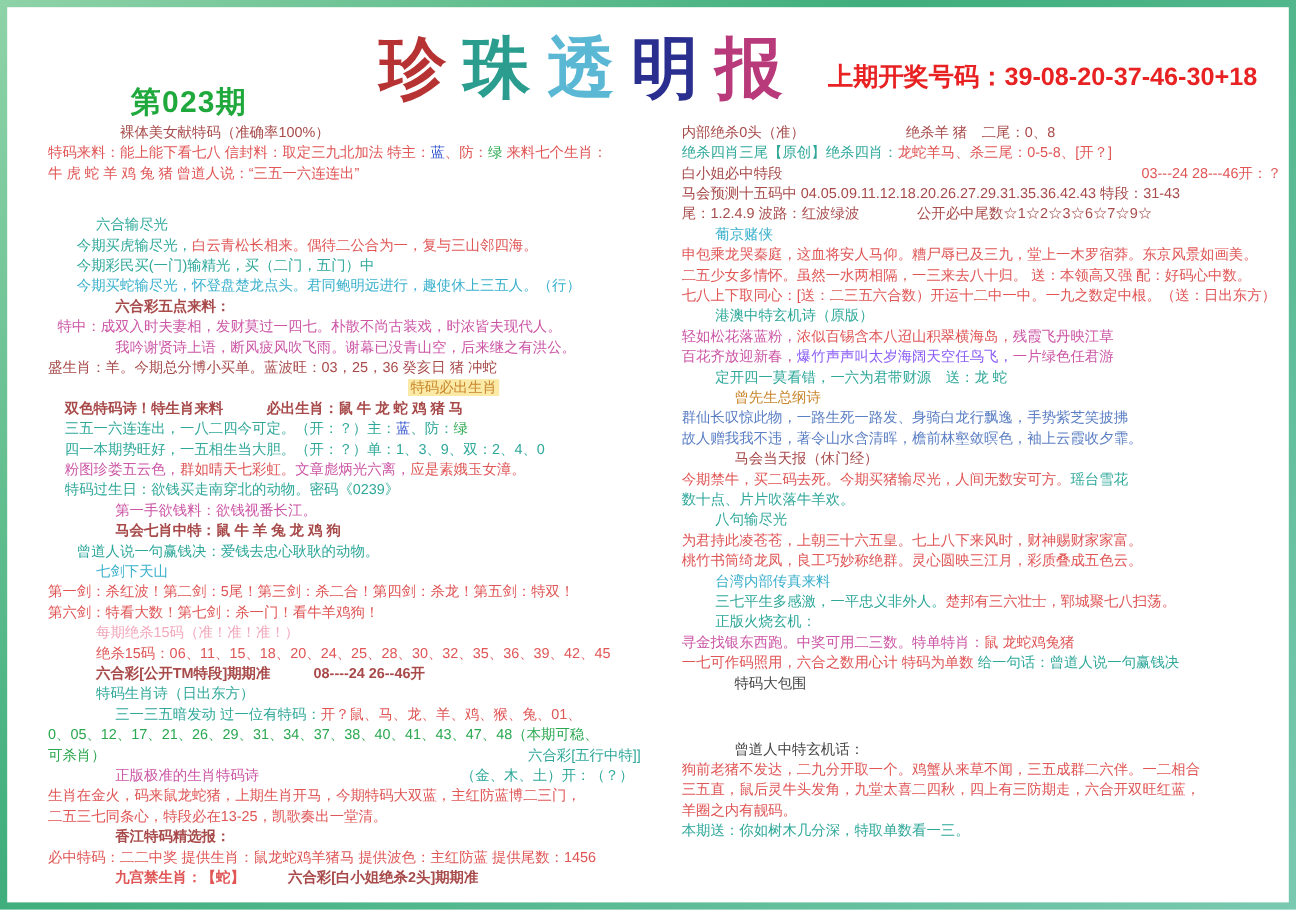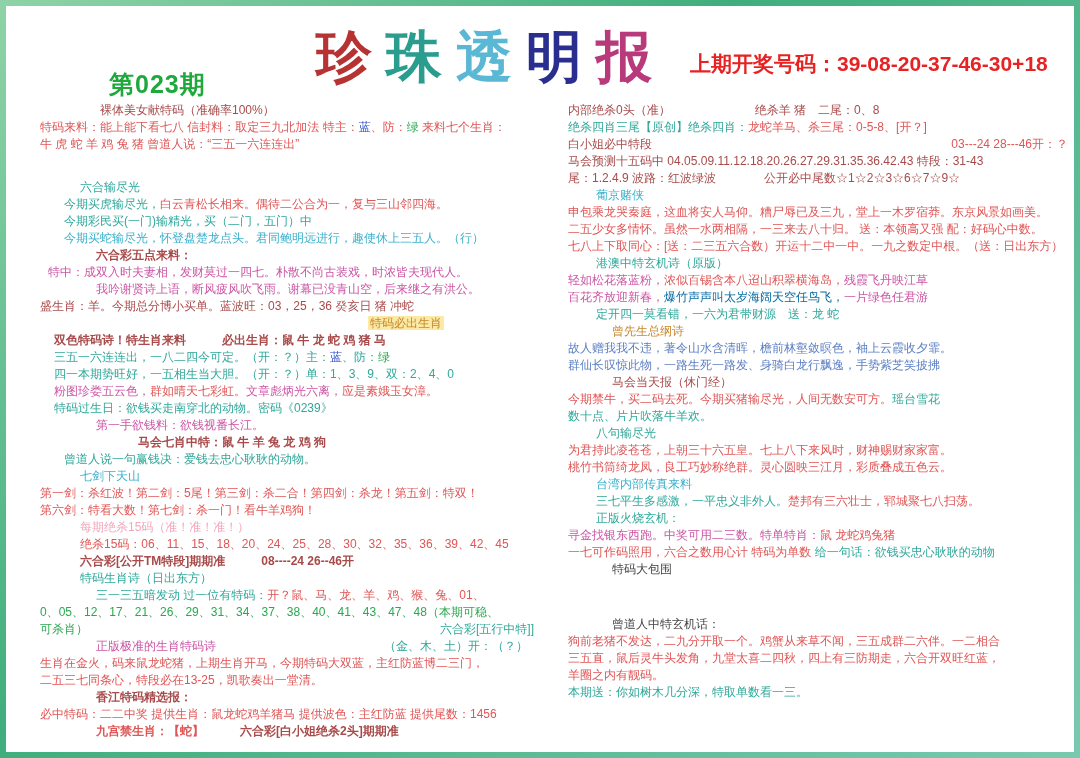--- a/index.html
+++ b/index.html
@@ -17,21 +17,21 @@
   .issue{position:absolute;left:103px;top:62px;font-size:25px;font-weight:bold;color:#1fa83c;letter-spacing:1px;}
   .title{position:absolute;left:310px;top:14px;font-family:"Liberation Serif",serif;font-size:56px;font-weight:bold;letter-spacing:14px;white-space:nowrap;}
   .lastdraw{position:absolute;left:684px;top:44px;font-size:21px;font-weight:bold;color:#e82222;white-space:nowrap;}
   .cols{position:absolute;top:96px;left:0;right:0;bottom:0;display:flex;}
   .col{box-sizing:border-box;font-size:12px;line-height:17px;white-space:nowrap;}
   .col-left{width:540px;padding-left:34px;}
   .col-right{width:540px;padding-left:28px;}
   .line{min-height:17px;}
   .line.split{display:flex;justify-content:space-between;text-align:center;}
   .rside{white-space:nowrap;}
-  .hl{background:#fbe9a6;padding:0 2px;margin-left:28px;}
+  .hl{background:#fbe9a6;padding:0 2px;}
   .gap{width:100%;}
 </style>
 </head>
 <body>
 
 <div class="frame">
   <div class="page">
     <div class="hdr">
       <div class="issue">第023期</div>
       <div class="title"><span style="color: rgb(183, 51, 51);">珍</span><span style="color: rgb(42, 157, 143);">珠</span><span style="color: rgb(91, 184, 212);">透</span><span style="color: rgb(42, 47, 143);">明</span><span style="color: rgb(184, 58, 122);">报</span></div>
@@ -53,21 +53,21 @@
           <div class="line" style="padding-left: 8px;"><span style="color: rgb(204, 85, 165);">特中：成双入时夫妻相，发财莫过一四七。朴散不尚古装戏，时浓皆夫现代人。</span></div>
           <div class="line" style="padding-left: 56px;"><span style="color: rgb(204, 85, 165);">我吟谢贤诗上语，断风疲风吹飞雨。谢幕已没青山空，后来继之有洪公。</span></div>
           <div class="line"><span style="color: rgb(168, 74, 74);">盛生肖：羊。今期总分博小买单。蓝波旺：03，25，36 癸亥日 猪 冲蛇</span></div>
           <div class="line" style="padding-left: 300px;"><span class="hl" style="color: rgb(200, 134, 44);">特码必出生肖</span></div>
           <div class="line" style="padding-left: 14px; font-weight: bold;"><span style="color: rgb(168, 74, 74);">双色特码诗！特生肖来料</span><span style="color: rgb(168, 74, 74);">　　　必出生肖：鼠 牛 龙 蛇 鸡 猪 马</span></div>
           <div class="line" style="padding-left: 14px;"><span style="color: rgb(47, 168, 154);">三五一六连连出，一八二四今可定。（开：？）主：</span><span style="color: rgb(51, 85, 204);">蓝</span><span style="color: rgb(47, 168, 154);">、防：</span><span style="color: rgb(42, 168, 79);">绿</span></div>
           <div class="line" style="padding-left: 14px;"><span style="color: rgb(47, 168, 154);">四一本期势旺好，一五相生当大胆。（开：？）单：1、3、9、双：2、4、0</span></div>
           <div class="line" style="padding-left: 14px;"><span style="color: rgb(204, 85, 165);">粉图珍娄五云色，</span><span style="color: rgb(224, 85, 85);">群如晴天七彩虹。</span><span style="color: rgb(204, 85, 165);">文章彪炳光六离，</span><span style="color: rgb(224, 85, 85);">应是素娥玉女漳。</span></div>
           <div class="line" style="padding-left: 14px;"><span style="color: rgb(47, 168, 154);">特码过生日：欲钱买走南穿北的动物。密码《0239》</span></div>
           <div class="line" style="padding-left: 56px;"><span style="color: rgb(204, 85, 165);">第一手欲钱料：欲钱视番长江。</span></div>
-          <div class="line" style="padding-left: 56px; font-weight: bold;"><span style="color: rgb(168, 74, 74); margin-left: 42px;">马会七肖中特：鼠 牛 羊 兔 龙 鸡 狗</span></div>
+          <div class="line" style="padding-left: 56px; font-weight: bold;"><span style="color: rgb(168, 74, 74);">马会七肖中特：鼠 牛 羊 兔 龙 鸡 狗</span></div>
           <div class="line" style="padding-left: 24px;"><span style="color: rgb(47, 168, 154);">曾道人说一句赢钱决：爱钱去忠心耿耿的动物。</span></div>
           <div class="line" style="padding-left: 40px;"><span style="color: rgb(58, 176, 204);">七剑下天山</span></div>
           <div class="line"><span style="color: rgb(224, 85, 85);">第一剑：杀红波！第二剑：5尾！第三剑：杀二合！第四剑：杀龙！第五剑：特双！</span></div>
           <div class="line"><span style="color: rgb(224, 85, 85);">第六剑：特看大数！第七剑：杀一门！看牛羊鸡狗！</span></div>
           <div class="line" style="padding-left: 40px;"><span style="color: rgb(242, 168, 188);">每期绝杀15码（准！准！准！）</span></div>
           <div class="line" style="padding-left: 40px;"><span style="color: rgb(224, 85, 85);">绝杀15码：06、11、15、18、20、24、25、28、30、32、35、36、39、42、45</span></div>
           <div class="line" style="padding-left: 40px; font-weight: bold;"><span style="color: rgb(168, 74, 74);">六合彩[公开TM特段]期期准</span><span style="color: rgb(168, 74, 74);">　　　08----24 26--46开</span></div>
           <div class="line" style="padding-left: 40px;"><span style="color: rgb(47, 168, 154);">特码生肖诗（日出东方）</span></div>
           <div class="line" style="padding-left: 56px;"><span style="color: rgb(47, 168, 154);">三一三五暗发动 过一位有特码：</span><span style="color: rgb(224, 85, 85);">开？鼠、马、龙、羊、鸡、猴、兔、01、</span></div>
           <div class="line"><span style="color: rgb(42, 168, 79);">0、05、12、17、21、26、29、31、34、37、38、40、41、43、47、48（本期可稳、</span></div>
@@ -93,36 +93,36 @@
             <span class="rside"><span style="color: rgb(224, 85, 85);">03---24 28---46开：？　</span></span>
           </div>
           <div class="line"><span style="color: rgb(168, 74, 74);">马会预测十五码中 04.05.09.11.12.18.20.26.27.29.31.35.36.42.43 特段：31-43</span></div>
           <div class="line"><span style="color: rgb(168, 74, 74);">尾：1.2.4.9 波路：红波绿波</span><span style="color: rgb(168, 74, 74);">　　　　公开必中尾数☆1☆2☆3☆6☆7☆9☆</span></div>
           <div class="line" style="padding-left: 28px;"><span style="color: rgb(58, 176, 204);">葡京赌侠</span></div>
           <div class="line"><span style="color: rgb(224, 85, 85);">申包乘龙哭秦庭，这血将安人马仰。糟尸辱已及三九，堂上一木罗宿莽。东京风景如画美。</span></div>
           <div class="line"><span style="color: rgb(224, 85, 85);">二五少女多情怀。虽然一水两相隔，一三来去八十归。 送：本领高又强 配：好码心中数。</span></div>
           <div class="line"><span style="color: rgb(224, 85, 85);">七八上下取同心：[送：二三五六合数）开运十二中一中。一九之数定中根。（送：日出东方）</span></div>
           <div class="line" style="padding-left: 28px;"><span style="color: rgb(47, 168, 154);">港澳中特玄机诗（原版）</span></div>
           <div class="line"><span style="color: rgb(204, 85, 165);">轻如松花落蓝粉，</span><span style="color: rgb(224, 85, 85);">浓似百锡含本八迢山积翠横海岛，</span><span style="color: rgb(204, 85, 165);">残霞飞丹映江草</span></div>
-          <div class="line"><span style="color: rgb(204, 85, 165);">百花齐放迎新春，</span><span style="color: #0369a1;">爆竹声声叫太岁海阔天空任鸟飞，</span><span style="color: rgb(204, 85, 165);">一片绿色任君游</span></div>
+          <div class="line"><span style="color: rgb(204, 85, 165);">百花齐放迎新春，</span><span style="color: #8b5cf6;">爆竹声声叫太岁海阔天空任鸟飞，</span><span style="color: rgb(204, 85, 165);">一片绿色任君游</span></div>
           <div class="line" style="padding-left: 28px;"><span style="color: rgb(47, 168, 154);">定开四一莫看错，一六为君带财源　送：龙 蛇</span></div>
           <div class="line" style="padding-left: 44px;"><span style="color: rgb(200, 134, 44);">曾先生总纲诗</span></div>
+          <div class="line"><span style="color: rgb(91, 127, 196);">群仙长叹惊此物，一路生死一路发、身骑白龙行飘逸，手势紫芝笑披拂</span></div>
           <div class="line"><span style="color: rgb(91, 127, 196);">故人赠我我不违，著令山水含清晖，檐前林壑敛暝色，袖上云霞收夕霏。</span></div>
-          <div class="line"><span style="color: rgb(91, 127, 196);">群仙长叹惊此物，一路生死一路发、身骑白龙行飘逸，手势紫芝笑披拂</span></div>
           <div class="line" style="padding-left: 44px;"><span style="color: rgb(168, 74, 74);">马会当天报（休门经）</span></div>
           <div class="line"><span style="color: rgb(224, 85, 85);">今期禁牛，买二码去死。今期买猪输尽光，人间无数安可方。</span><span style="color: rgb(47, 168, 154);">瑶台雪花</span></div>
           <div class="line"><span style="color: rgb(47, 168, 154);">数十点、片片吹落牛羊欢。</span></div>
           <div class="line" style="padding-left: 28px;"><span style="color: rgb(47, 168, 154);">八句输尽光</span></div>
           <div class="line"><span style="color: rgb(224, 85, 85);">为君持此凌苍苍，上朝三十六五皇。七上八下来风时，财神赐财家家富。</span></div>
           <div class="line"><span style="color: rgb(224, 85, 85);">桃竹书筒绮龙凤，良工巧妙称绝群。灵心圆映三江月，彩质叠成五色云。</span></div>
           <div class="line" style="padding-left: 28px;"><span style="color: rgb(58, 176, 204);">台湾内部传真来料</span></div>
           <div class="line" style="padding-left: 28px;"><span style="color: rgb(47, 168, 154);">三七平生多感激，一平忠义非外人。</span><span style="color: rgb(224, 85, 85);">楚邦有三六壮士，郓城聚七八扫荡。</span></div>
           <div class="line" style="padding-left: 28px;"><span style="color: rgb(47, 168, 154);">正版火烧玄机：</span></div>
           <div class="line"><span style="color: rgb(204, 85, 165);">寻金找银东西跑。中奖可用二三数。特单特肖：</span><span style="color: rgb(224, 85, 85);">鼠 龙蛇鸡兔猪</span></div>
-          <div class="line"><span style="color: rgb(224, 85, 85);">一七可作码照用，六合之数用心计 特码为单数 </span><span style="color: rgb(47, 168, 154);">给一句话：</span><span style="color: rgb(47, 168, 154);">欲钱买忠心耿耿的动物</span></div>
+          <div class="line"><span style="color: rgb(224, 85, 85);">一七可作码照用，六合之数用心计 特码为单数 </span><span style="color: rgb(47, 168, 154);">给一句话：</span><span style="color: rgb(47, 168, 154);">曾道人说一句赢钱决</span></div>
           <div class="line" style="padding-left: 44px;"><span style="color: rgb(68, 68, 68);">特码大包围</span></div>
           <div class="gap" style="height: 38px;"></div>
           <div class="line" style="padding-left: 44px;"><span style="color: rgb(68, 68, 68);">曾道人中特玄机话：</span></div>
           <div class="line"><span style="color: rgb(224, 85, 85);">狗前老猪不发达，二九分开取一个。</span><span style="color: rgb(224, 85, 85);">鸡蟹从来草不闻，三五成群二六伴。一二相合</span></div>
           <div class="line"><span style="color: rgb(224, 85, 85);">三五直，鼠后灵牛头发角，九堂太喜二四秋，四上有三防期走，六合开双旺红蓝，</span></div>
           <div class="line"><span style="color: rgb(224, 85, 85);">羊圈之内有靓码。</span></div>
           <div class="line"><span style="color: rgb(47, 168, 154);">本期送：你如树木几分深，特取单数看一三。</span></div>
         </div>
     </div>
   </div>

